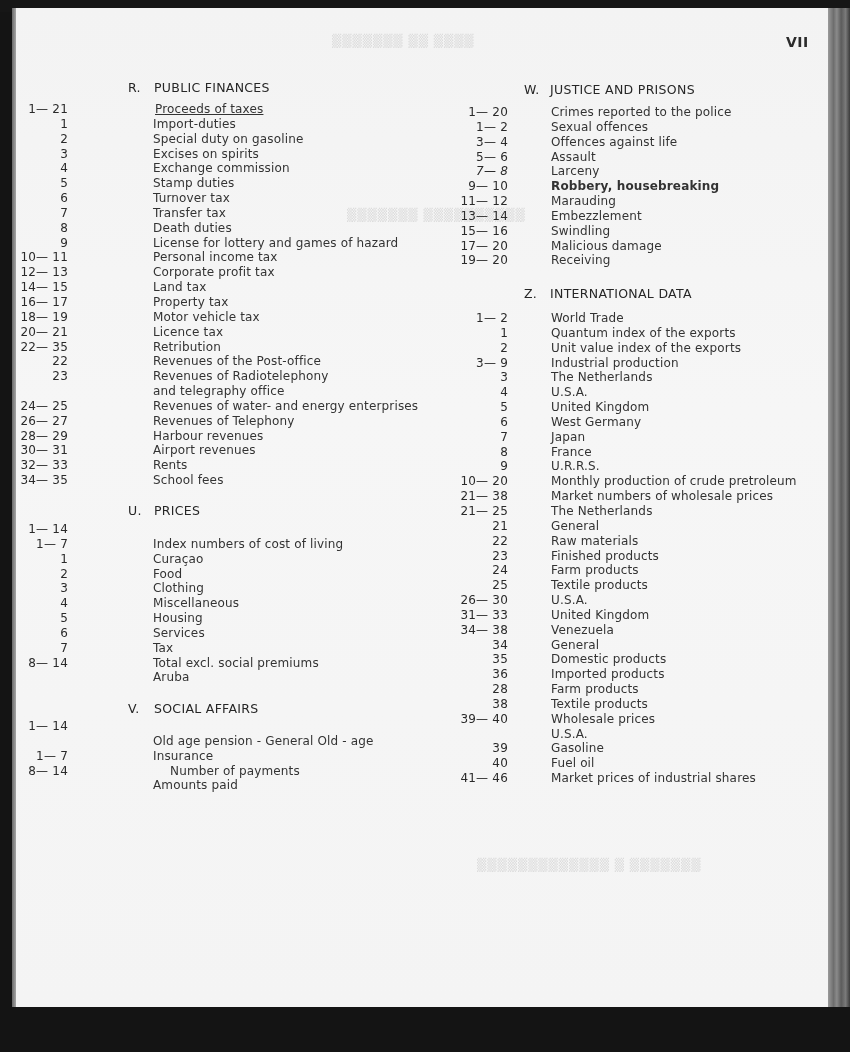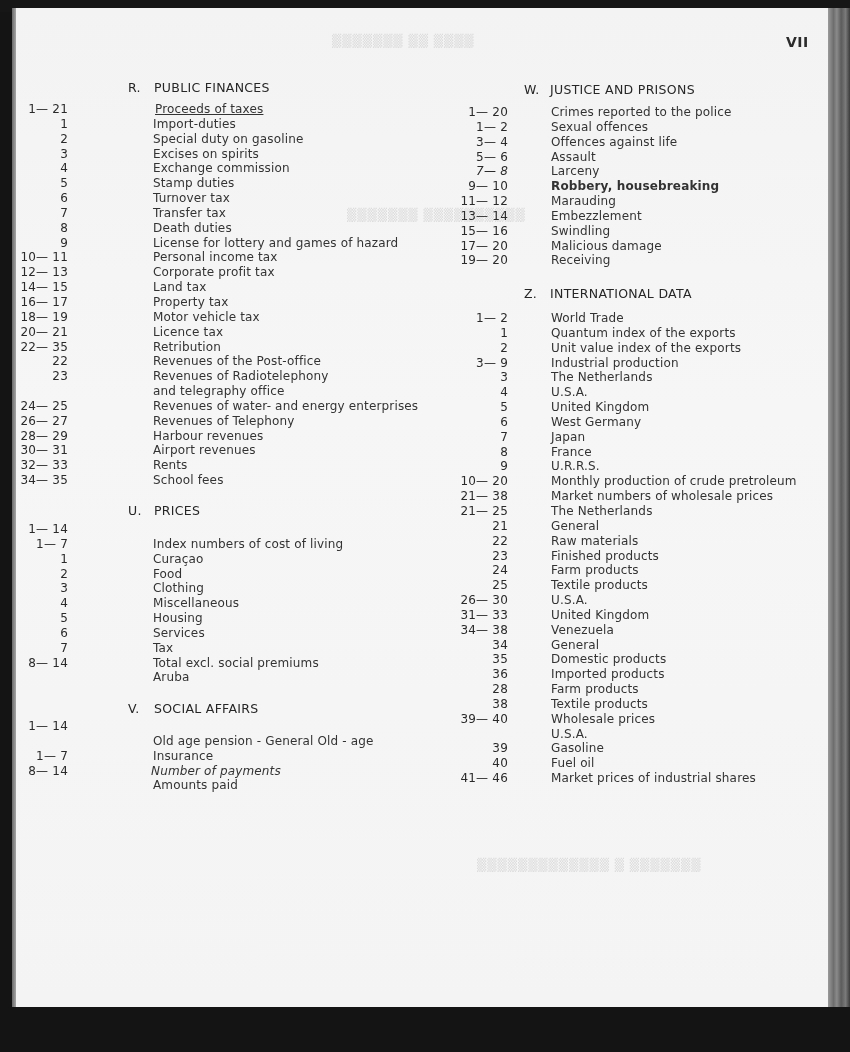--- a/index.html
+++ b/index.html
@@ -243,21 +243,21 @@
     <div class="row">
       <span class="num" style="right: auto; left: -2px; width: 70px;"></span>
       <span class="label" style="left: 153px;">Old age pension - General Old - age</span>
     </div>
     <div class="row">
       <span class="num" style="right: auto; left: -2px; width: 70px;">1— 7</span>
       <span class="label" style="left: 153px;">Insurance</span>
     </div>
     <div class="row">
       <span class="num" style="right: auto; left: -2px; width: 70px;">8— 14</span>
-      <span class="label" style="left: 151px; font-style: italic;">Number of payments</span>
+      <span class="label" style="left: 170px;">Number of payments</span>
     </div>
     <div class="row">
       <span class="num" style="right: auto; left: -2px; width: 70px;"></span>
       <span class="label" style="left: 153px;">Amounts paid</span>
     </div>
   </div>
 
 <div class="section-title" style="left:524px; top:82px;">
   <span class="letter">W.</span><span>JUSTICE AND PRISONS</span>
 </div>

